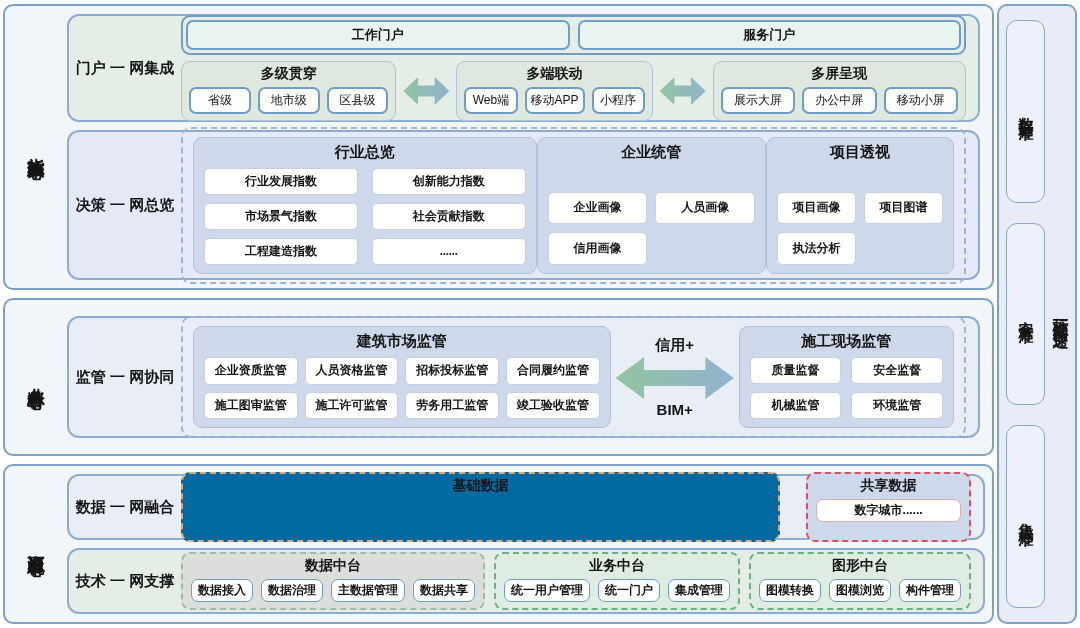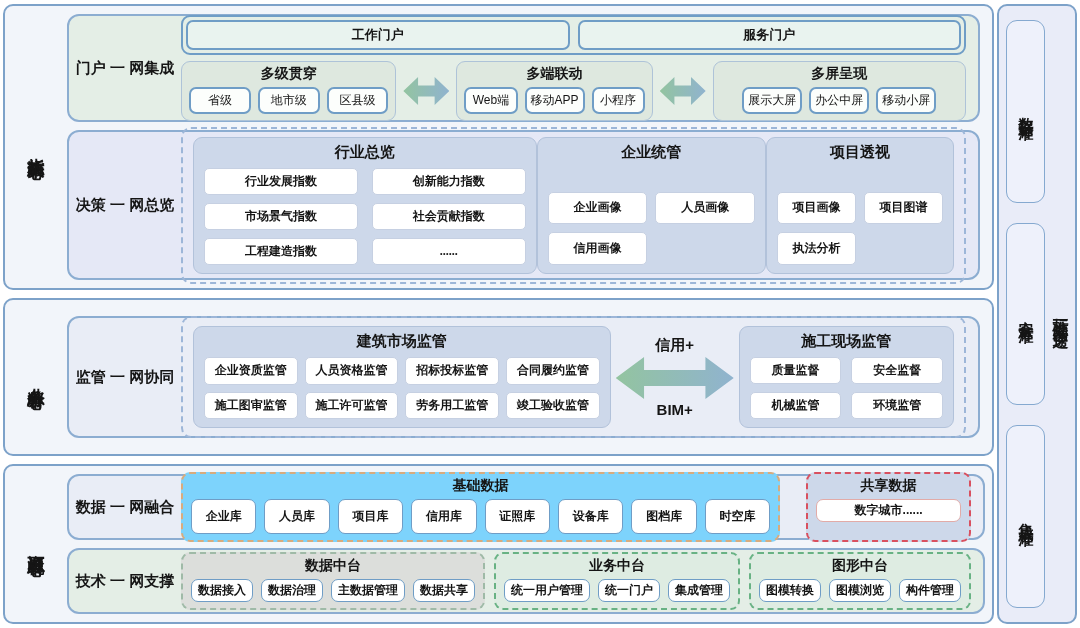--- a/index.html
+++ b/index.html
@@ -20,21 +20,21 @@
   .band-portal{background:var(--band-green,#e4eee6);height:108px;}
   .band-decision{background:var(--band-lavender,#e5e8f6);height:150px;}
   .band-supervision{background:var(--band-mist,#e9edf6);height:122px;}
   .band-data{background:var(--band-mist,#e9edf6);height:66px;}
   .band-tech{background:var(--band-green,#e4eee6);height:66px;}
   
   .portal-row{border:2px solid #6f9dc6;border-radius:9px;padding:3px;display:flex;gap:8px;margin-bottom:6px;}
   .portal-box{flex:1;background:#e9f3ef;border:2px solid #6f9dc6;border-radius:7px;text-align:center;font-weight:bold;font-size:13px;padding:4px 0;}
   .portal-groups{display:flex;align-items:stretch;gap:7px;}
   .pcard{background:#dee8df;border:1.5px solid #aec3d8;border-radius:9px;padding:2px 7px 6px;display:flex;flex-direction:column;}
-  .pc-levels{flex:1.05;}.pc-ends{flex:0.95;}.pc-screens{flex:1.25;align-items:center;}
+  .pc-levels{flex:1.05;}.pc-ends{flex:0.95;}.pc-screens{flex:1.25;}
   .pcard-title{text-align:center;font-weight:bold;font-size:14px;margin:1px 0 4px;}
   .pcard-items{display:flex;gap:7px;justify-content:center;flex:1;}
   .pitem{flex:1;background:#fcfefc;border:2px solid #6f9dc6;border-radius:7px;font-weight:normal;font-size:12px;padding:3px 4px;text-align:center;white-space:nowrap;display:flex;align-items:center;justify-content:center;}
   .arrow-sm{align-self:center;width:46px;height:28px;flex-shrink:0;background:linear-gradient(90deg,var(--arrow-green,#93c4a0),var(--arrow-blue,#90b3cf));clip-path:polygon(0 50%,32% 0,32% 30%,68% 30%,68% 0,100% 50%,68% 100%,68% 70%,32% 70%,32% 100%);}
   
   .dashed-wrap{border:2px dashed #9db6d8;border-radius:10px;padding:8px 10px;display:flex;align-items:stretch;}
   .dcard{background:var(--card-blue,#cdd8ea);border:1.5px solid #b2c2da;border-radius:9px;padding:3px 10px 8px;display:flex;flex-direction:column;}
   .dcard-title{text-align:center;font-weight:bold;font-size:15px;margin:2px 0 6px;}
   .ditem{background:#fff;border:1px solid #c6d0e2;border-radius:5px;text-align:center;font-weight:bold;font-size:12px;padding:4px 2px;white-space:nowrap;display:flex;align-items:center;justify-content:center;}
   .grid-2c{display:grid;grid-template-columns:1fr 1fr;gap:8px 14px;flex:1;font-family:Liberation Serif, serif;}
@@ -42,21 +42,21 @@
   .grid-4c{display:grid;grid-template-columns:repeat(4,1fr);gap:7px;flex:1;}
   .grid-2x2{display:grid;grid-template-columns:1fr 1fr;gap:8px 10px;flex:1;}
   .dc-industry{flex:1.55;}.dc-enterprise{flex:1.0;}.dc-project{flex:0.8;}
   .dc-market{flex:2.15;}.dc-site{flex:1.05;}
   
   .arrow-mid{width:128px;flex-shrink:0;display:flex;flex-direction:column;align-items:center;justify-content:center;gap:2px;}
   .arrow-label{font-weight:bold;font-size:15px;}
   .arrow-big{width:118px;height:42px;background:linear-gradient(90deg,var(--arrow-green,#93c4a0),var(--arrow-blue,#90b3cf));clip-path:polygon(0 50%,24% 0,24% 31%,76% 31%,76% 0,100% 50%,76% 100%,76% 69%,24% 69%,24% 100%);}
   
   .band-data .band-content{display:flex;gap:26px;}
-  .card-basic{flex:4;background:#7dd3fc;border:2px dashed var(--dash-orange,#d8ab7d);border-radius:9px;padding:2px 8px 6px;display:flex;flex-direction:column;}
+  .card-basic{flex:4;background:#0369a1;border:2px dashed var(--dash-orange,#d8ab7d);border-radius:9px;padding:2px 8px 6px;display:flex;flex-direction:column;}
   .card-shared{flex:1;background:var(--card-blue,#cdd8ea);border:2px dashed var(--dash-red,#d9505f);border-radius:9px;padding:2px 8px 18px;display:flex;flex-direction:column;}
   .sm-title{text-align:center;font-weight:bold;font-size:14px;margin:1px 0 4px;}
   .row-items{display:flex;gap:8px;flex:1;}
   .witem{flex:1;background:#fff;border:1.5px solid #6f9dc6;border-radius:7px;font-weight:bold;font-size:12px;text-align:center;white-space:nowrap;display:flex;align-items:center;justify-content:center;padding:2px 6px;}
   .witem-red{border-color:#e2aba8;}
   
   .band-tech .band-content{display:flex;gap:9px;}
   .tcard{border-radius:9px;padding:2px 8px 6px;display:flex;flex-direction:column;}
   .tc-data{flex:1.55;background:#dcdedb;border:2px dashed var(--dash-sage,#9fbaa7);}
   .tc-biz{flex:1.08;background:#deece2;border:2px dashed var(--dash-green,#68b284);}
@@ -204,30 +204,20 @@
     <div class="group-label">
       <span class="vtext">资源可视中心</span>
     </div>
     <div class="group-content">
 
       <div class="band band-data">
         <div class="band-label">数据 一 网融合</div>
         <div class="band-content">
           <div class="card-basic">
             <div class="sm-title">基础数据</div>
-            <div class="row-items">
-              <div class="witem">企业库</div>
-              <div class="witem">人员库</div>
-              <div class="witem">项目库</div>
-              <div class="witem">信用库</div>
-              <div class="witem">证照库</div>
-              <div class="witem">设备库</div>
-              <div class="witem">图档库</div>
-              <div class="witem">时空库</div>
-            </div>
           </div>
           <div class="card-shared">
             <div class="sm-title">共享数据</div>
             <div class="row-items">
               <div class="witem witem-red">数字城市......</div>
             </div>
           </div>
         </div>
       </div>
 

